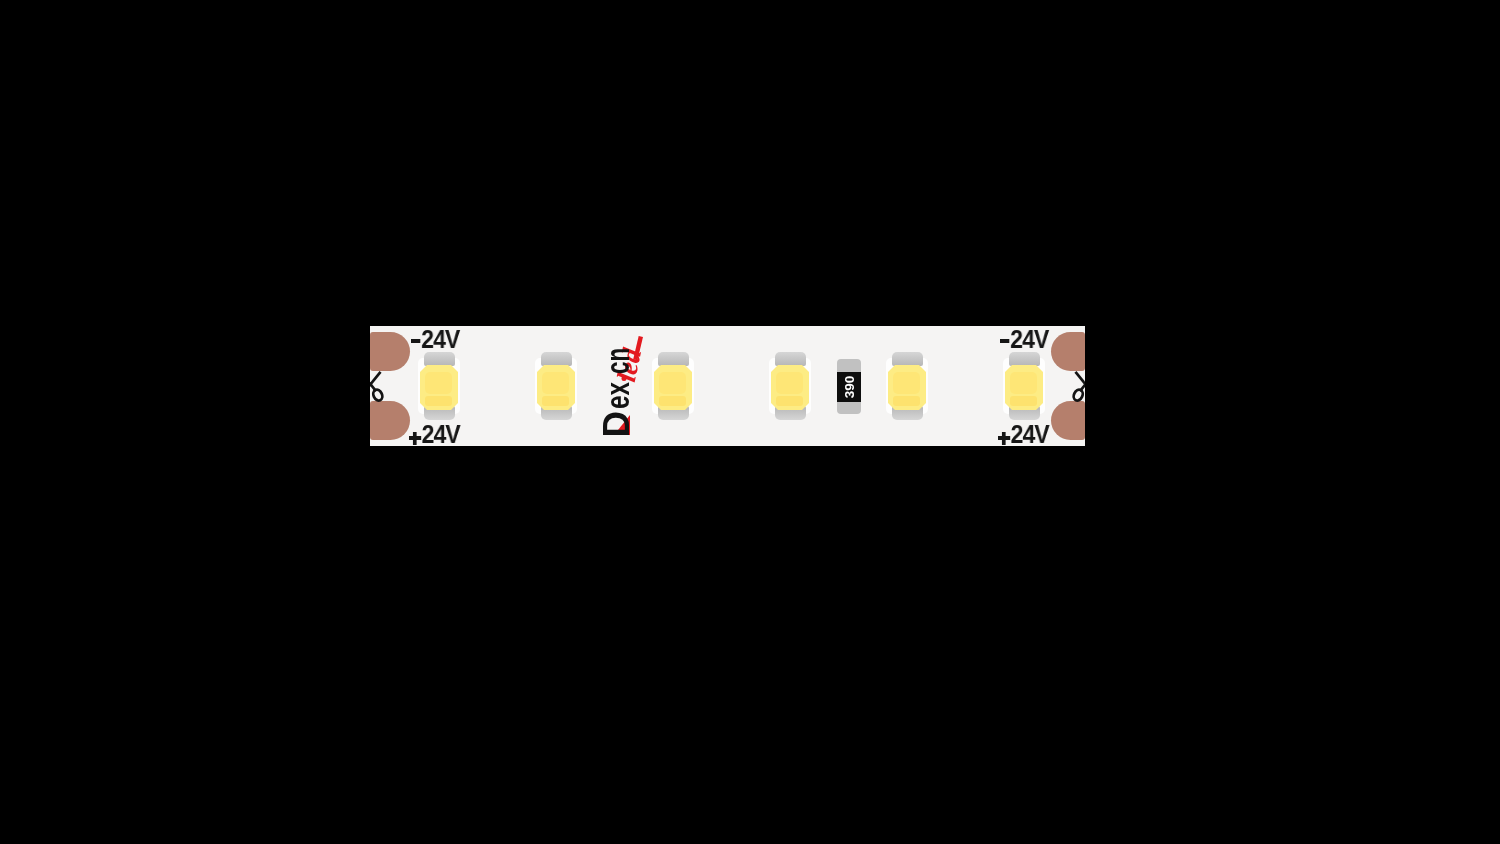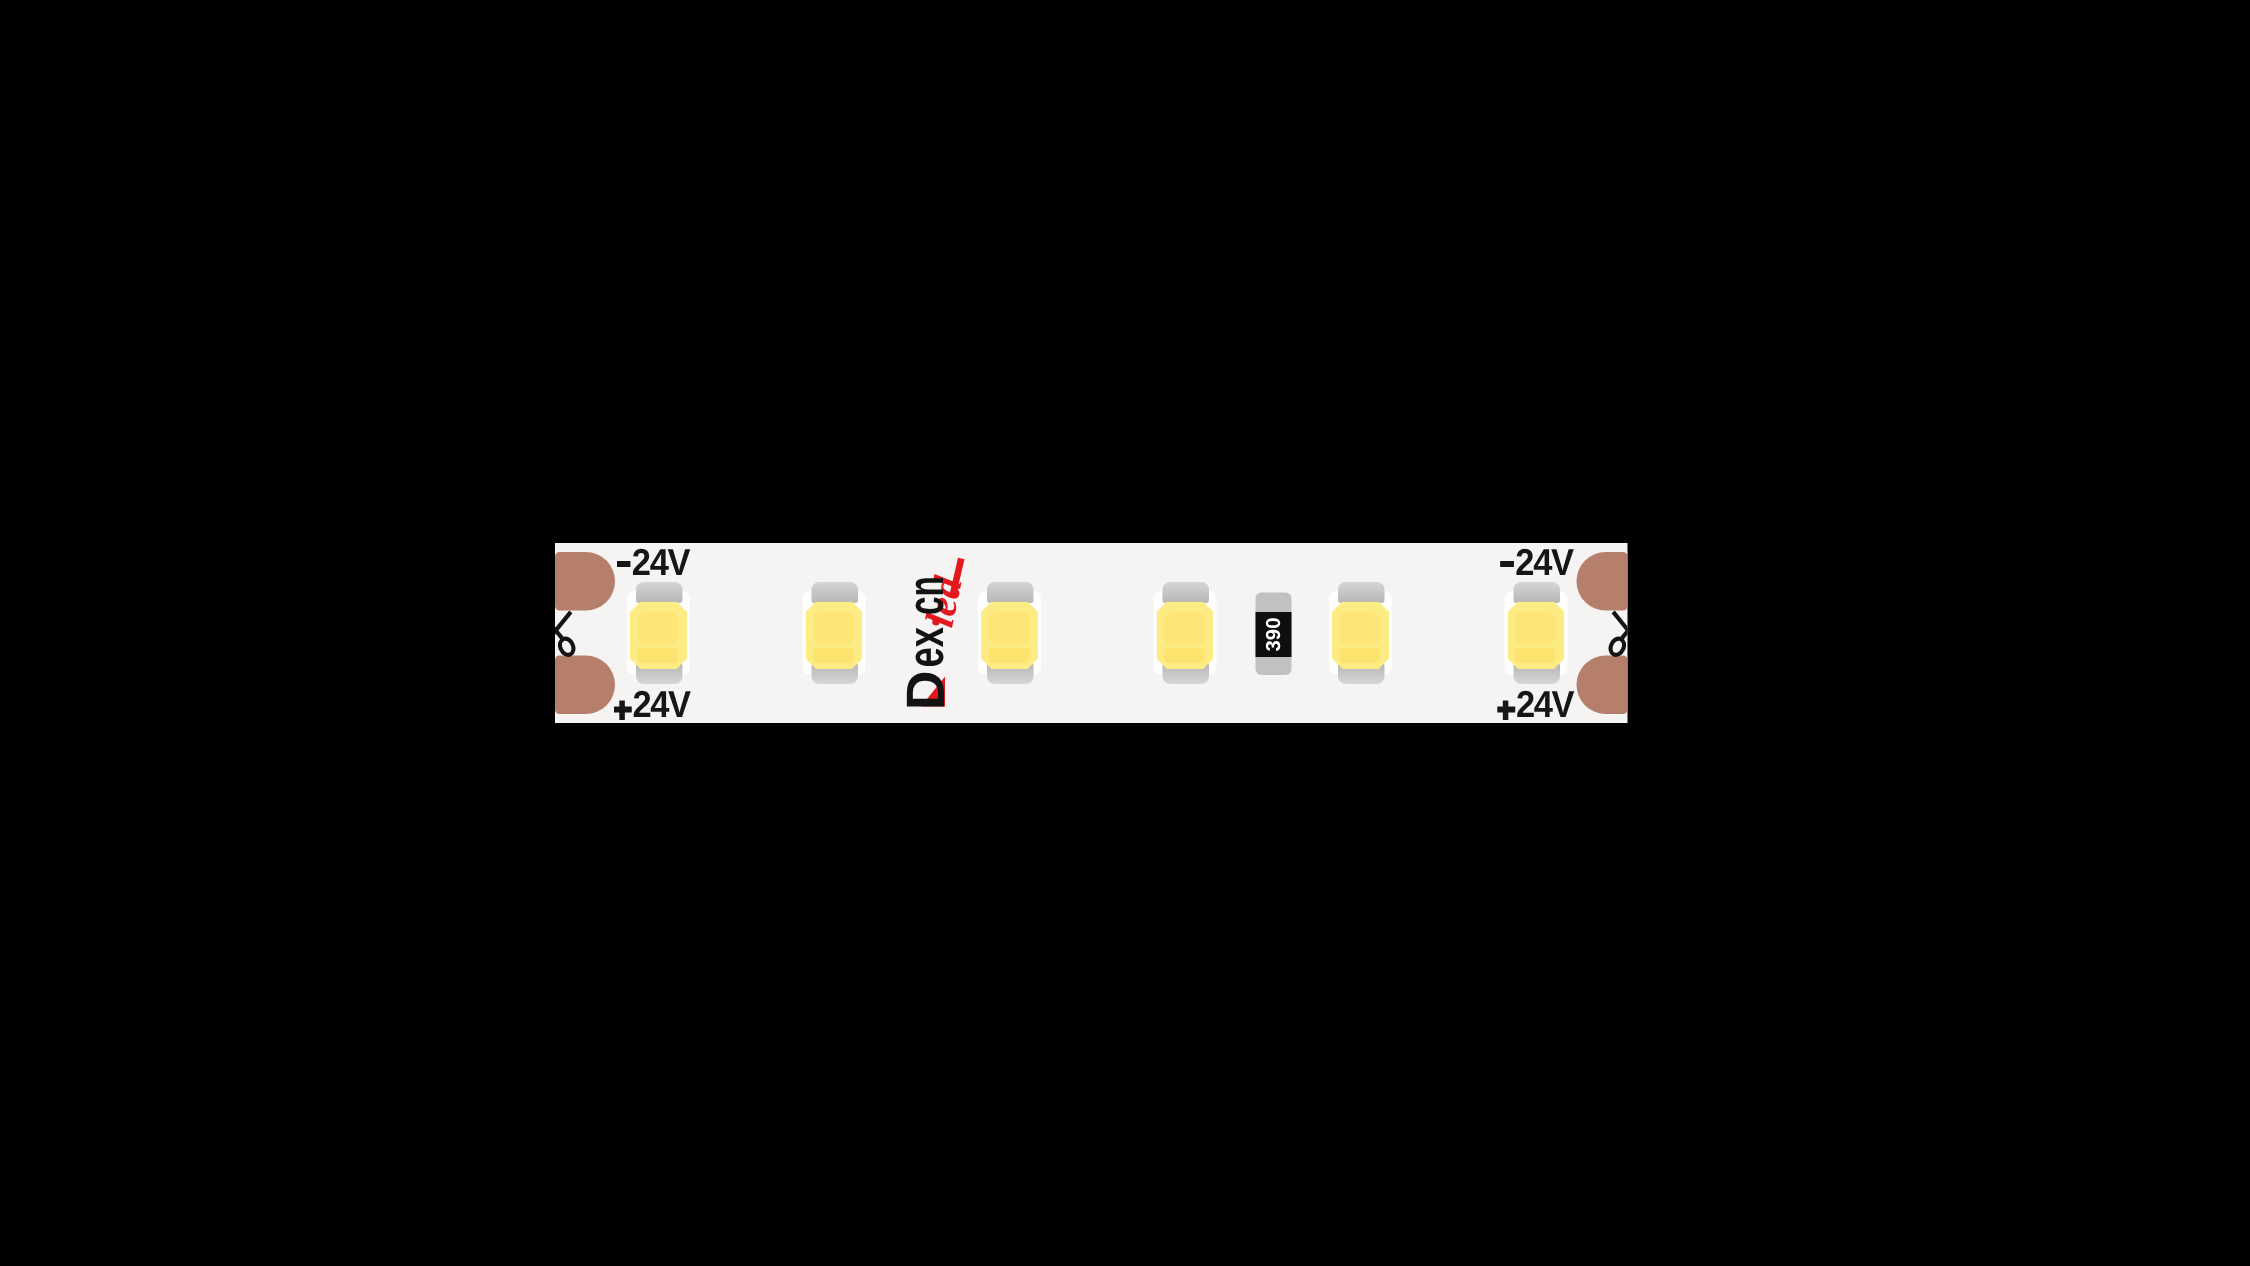--- a/index.html
+++ b/index.html
@@ -1,19 +1,19 @@
 <!DOCTYPE html>
 <html><head>
 <meta charset="utf-8">
 <style>
   html,body{margin:0;padding:0;background:#000;}
   body{width:1500px;height:844px;overflow:hidden;position:relative;
        font-family:"Liberation Sans", sans-serif;-webkit-font-smoothing:antialiased;}
   .box{position:absolute;left:355px;top:331px;width:790px;height:195px;background:#000;}
-  .strip{position:absolute;left:370px;top:362px;width:715px;height:120px;background:#f5f4f3;overflow:hidden;}
+  .strip{position:absolute;left:370px;top:326px;width:715px;height:120px;background:#f5f4f3;overflow:hidden;}
   .pad{position:absolute;width:39.5px;height:39px;background:#b57f6c;}
   .pad.l{left:0;border-radius:3px 20px 20px 3px;}
   .pad.r{right:0;width:34px;border-radius:20px 3px 3px 20px;}
   .pad.t{top:6.2px;}
   .pad.b{top:74.5px;}
   .vlabel{position:absolute;font-weight:bold;font-size:25px;line-height:18px;
           color:#161616;letter-spacing:-1px;transform:scaleX(0.92) translateZ(0);
           transform-origin:center;will-change:transform;white-space:nowrap;}
   .mn{display:inline-block;width:10px;height:3.8px;background:#161616;vertical-align:5.2px;margin-right:1px;}
   .pl{display:inline-block;width:12.5px;height:13.5px;position:relative;margin-right:1px;vertical-align:-2px;}

